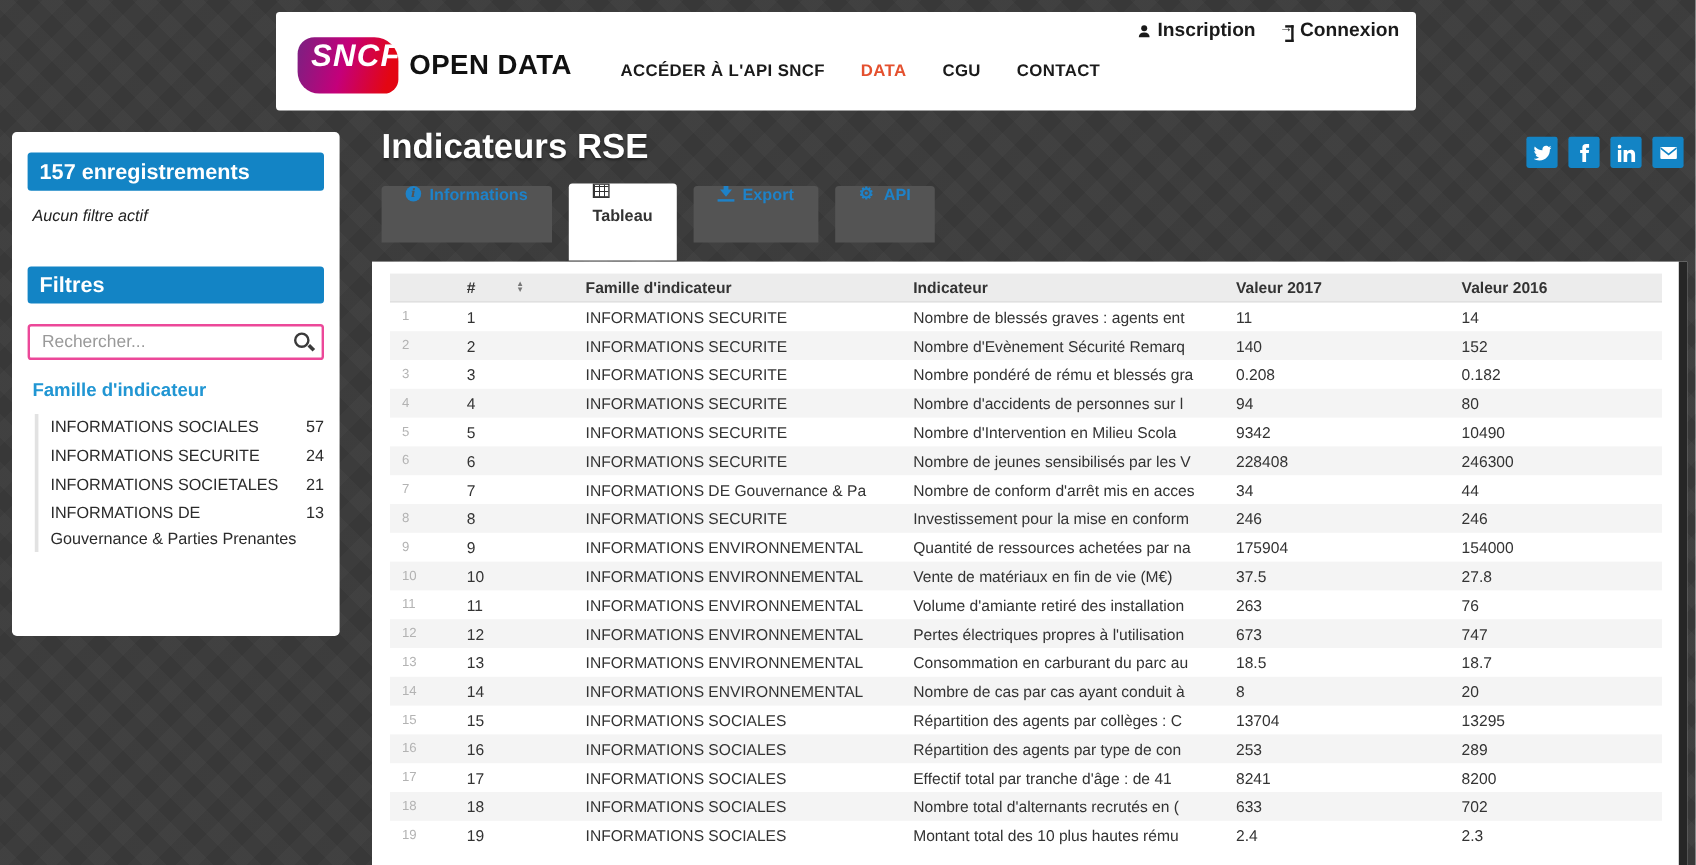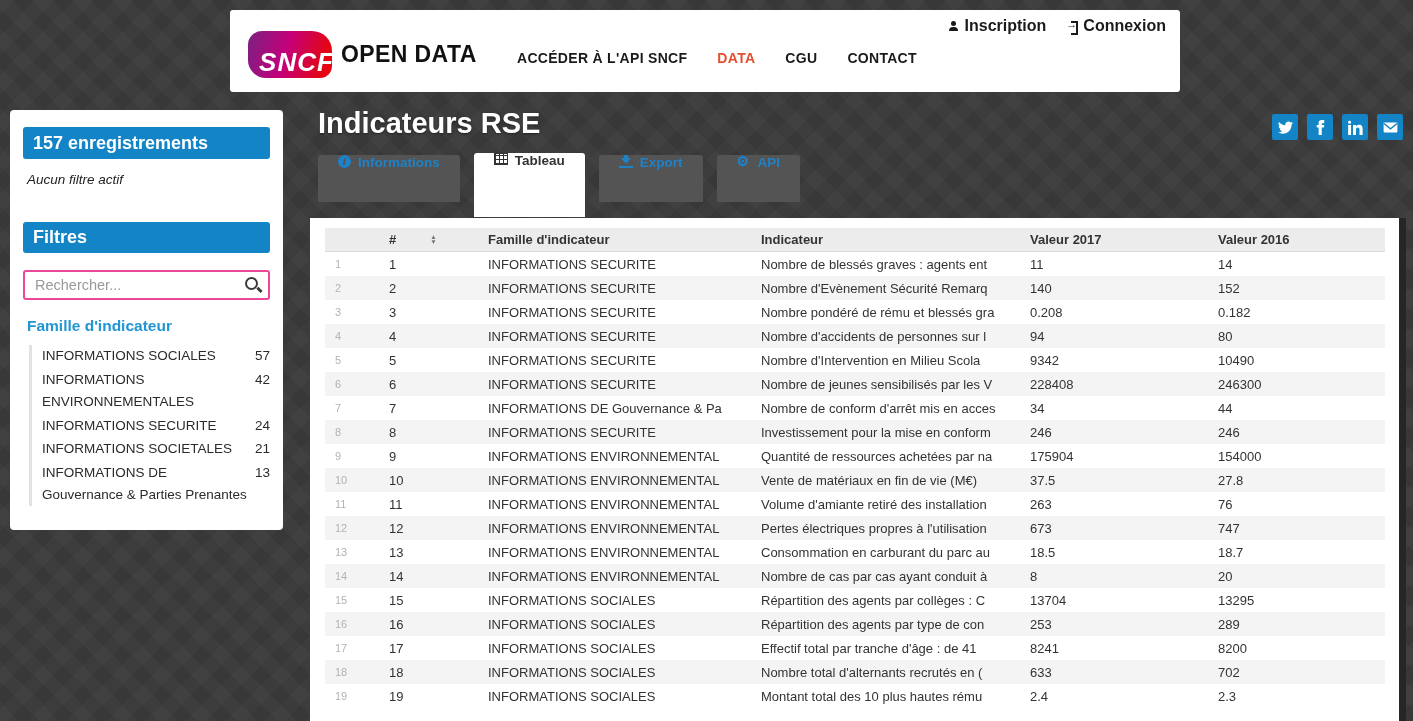--- a/index.html
+++ b/index.html
@@ -21,21 +21,21 @@
   .account-links a { display:flex; align-items:center; gap:5px; cursor:pointer; text-decoration:none; color:#1a1a1a; }
   .user-plus-icon { position:relative; width:11px; height:10px; display:inline-block; }
   .user-plus-icon::before { content:""; position:absolute; left:2px; top:0; width:5px; height:5px; border-radius:50%; background:#1a1a1a; }
   .user-plus-icon::after { content:""; position:absolute; left:0; bottom:0; width:9px; height:4px; border-radius:4px 4px 0 0; background:#1a1a1a; }
   .sign-in-icon { position:relative; width:12px; height:10px; display:inline-block; }
   .sign-in-icon::before { content:""; position:absolute; right:0; top:0; width:5px; height:10px; border:2px solid #1a1a1a; border-left:none; }
   .sign-in-icon::after { content:"\2192"; position:absolute; left:0; top:-3px; font-size:11px; font-weight:700; }
   .brand { position:absolute; left:18px; top:21px; display:flex; align-items:center; }
   .sncf-logo { width:84px; height:47px; border-radius:14px 20px 12px 18px;
     background:linear-gradient(105deg,#7a2182 0%,#c4007a 45%,#e30613 88%);
-    display:flex; align-items:flex-end; justify-content:center;
+    display:flex; align-items:flex-start; justify-content:center;
     color:#fff; font-weight:700; font-style:italic; font-size:26px; letter-spacing:1px; cursor:pointer;padding-left:13px; }
   .brand-title { margin-left:9px; font-size:23px; font-weight:800; color:#111; letter-spacing:.4px; }
   .main-nav { position:absolute; left:287px; top:40px; display:flex; gap:30px; }
   .main-nav a { font-size:14px; font-weight:700; color:#1a1a1a; letter-spacing:.3px; text-decoration:none; cursor:pointer; white-space:nowrap; }
   .main-nav a.active { color:#e4502e; }
 
   
   .sidebar { left:10px; top:110px; width:273px; height:420px; background:#fff; border-radius:4px; padding:17px 13px; }
   .banner { background:#1384c5; color:#fff; font-weight:700; font-size:18px; height:32px; line-height:32px; padding:0 10px; border-radius:3px; }
   .no-filter { font-style:italic; font-size:13.5px; color:#222; margin:13px 4px 0; }
@@ -54,21 +54,21 @@
 
   
   .page-title { left:318px; top:107px; font-size:29px; font-weight:700; color:#fff; text-shadow:0 1px 2px rgba(0,0,0,.45); }
   .share { left:1272px; top:114px; display:flex; gap:9px; }
   .share a { width:26px; height:26px; background:#1384c5; border-radius:2px; display:flex; align-items:center; justify-content:center; cursor:pointer; }
   .share svg { width:15px; height:15px; fill:#fff; }
 
   .tabs { left:318px; top:155px; display:flex; gap:14px; align-items:flex-start; }
   .tab { --tab-bg:#545454; background:var(--tab-bg); color:#1e82c8; font-weight:700; font-size:13.5px;
     height:47px; display:flex; gap:7px; padding:0 20px; border-radius:3px 3px 0 0; cursor:pointer; }
-  .tab.active { --tab-bg:#ffffff; color:#333; height:64px; margin-top:-2px; }
+  .tab.active { --tab-bg:#ffffff; color:#333; height:64px; margin-top:-2px;flex-direction:column; }
   .tab-icon { position:relative; display:inline-block; width:14px; height:13px; flex:none; }
   .ic-info-circle-icon { width:13px; border-radius:50%; background:currentColor; }
   .ic-info-circle-icon::before { content:"i"; position:absolute; inset:0; text-align:center;
     font:italic 700 10px/13px "DejaVu Serif", serif; color:var(--tab-bg); }
   .ic-table-icon { height:12px; border:1px solid currentColor;
     background-image:repeating-linear-gradient(0deg, currentColor 0 1px, transparent 1px 4px),
                      repeating-linear-gradient(90deg, currentColor 0 1px, transparent 1px 4px); }
   .ic-bar-chart-icon { background-image:linear-gradient(currentColor,currentColor),linear-gradient(currentColor,currentColor),linear-gradient(currentColor,currentColor);
     background-size:3px 6px, 3px 10px, 3px 13px; background-position:0 100%, 5px 100%, 10px 100%; background-repeat:no-repeat; }
   .ic-download-icon { background:linear-gradient(currentColor,currentColor) left bottom/14px 2px no-repeat; }
@@ -130,24 +130,20 @@
     <span class="search-icon"></span>
   </div>
   <div class="facet-title">Famille d'indicateur</div>
   <ul class="facets">
 
       <li class="facet-item">
         <span class="facet-label">INFORMATIONS SOCIALES</span>
         <span class="facet-count">57</span>
       </li>
 
-      <li class="facet-item">
-        <span class="facet-label">INFORMATIONS ENVIRONNEMENTALES</span>
-        <span class="facet-count">42</span>
-      </li>
 
       <li class="facet-item">
         <span class="facet-label">INFORMATIONS SECURITE</span>
         <span class="facet-count">24</span>
       </li>
 
       <li class="facet-item">
         <span class="facet-label">INFORMATIONS SOCIETALES</span>
         <span class="facet-count">21</span>
       </li>

